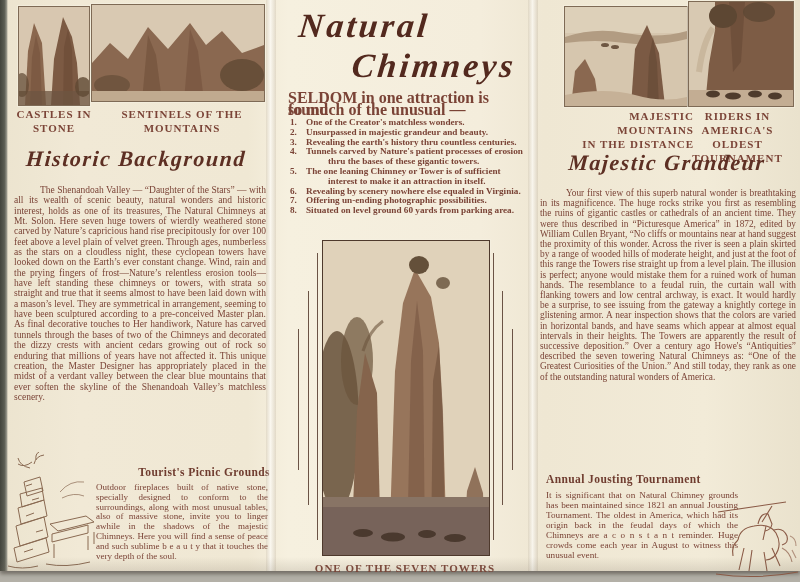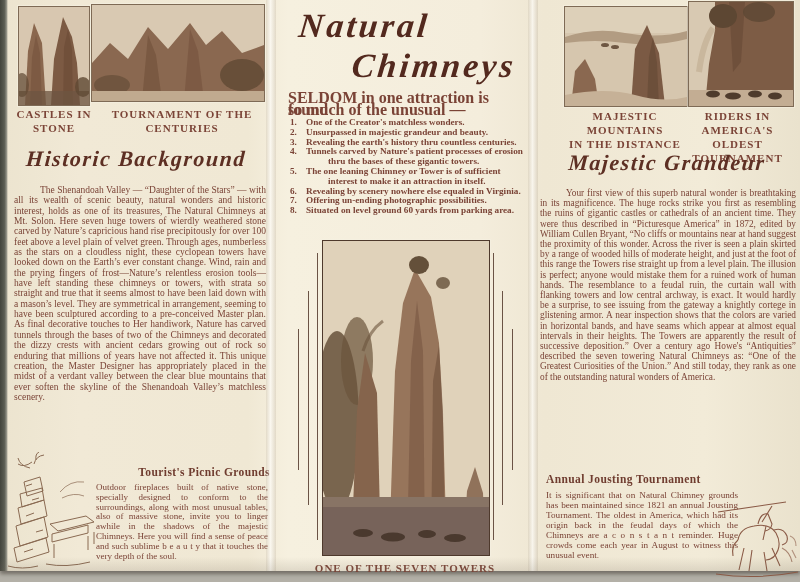--- a/index.html
+++ b/index.html
@@ -107,21 +107,21 @@
         <rect width="172" height="96" fill="#d9c9b2"></rect>
         <polygon points="0,96 0,58 18,38 36,54 56,22 76,44 98,18 114,40 130,26 150,48 172,40 172,96" fill="#8a6850"></polygon>
         <polygon points="50,96 56,30 64,50 70,96" fill="#74523c" opacity=".7"></polygon>
         <polygon points="92,96 98,24 106,46 112,96" fill="#74523c" opacity=".6"></polygon>
         <ellipse cx="150" cy="70" rx="22" ry="16" fill="#5f4933" opacity=".8"></ellipse>
         <ellipse cx="20" cy="80" rx="18" ry="10" fill="#5f4933" opacity=".6"></ellipse>
         <rect y="86" width="172" height="10" fill="#c0aa8f"></rect>
       </svg>
     </div>
     <div class="cap" style="left:12px;top:107px;width:84px;">CASTLES IN STONE</div>
-    <div class="cap" style="left:98px;top:107px;width:168px;">TOURNAMENT OF THE CENTURIES</div>
+    <div class="cap" style="left:98px;top:107px;width:168px;">SENTINELS OF THE MOUNTAINS</div>
 
     <div class="script-head" style="left:20px;top:146px;width:232px;">Historic Background</div>
     <div class="body-text indent" style="left:14px;top:185px;width:252px;font-size:9.5px;line-height:10.35px;">The Shenandoah Valley — “Daughter of the Stars” — with all its wealth of scenic beauty, natural wonders and historic interest, holds as one of its treasures, The Natural Chimneys at Mt. Solon.  Here seven huge towers of wierdly weathered stone carved by Nature’s capricious hand rise precipitously for over 100 feet above a level plain of velvet green.  Through ages, numberless as the stars on a cloudless night, these cyclopean towers have looked down on the Earth’s ever constant change.  Wind, rain and the prying fingers of frost—Nature’s relentless erosion tools—have left standing these chimneys or towers, with strata so straight and true that it seems almost to have been laid down with a mason’s level.  They are symmetrical in arrangement, seeming to have been sculptured according to a pre-conceived Master plan.  As final decorative touches to Her handiwork, Nature has carved tunnels through the bases of two of the Chimneys and decorated the dizzy crests with ancient cedars growing out of rock so enduring that millions of years have not affected it.  This unique creation, the Master Designer has appropriately placed in the midst of a verdant valley between the clear blue mountains that ever soften the skyline of the Shenandoah Valley’s matchless scenery.</div>
 
     <div class="sub-head" style="left:100px;top:466px;width:170px;text-align:right;">Tourist's Picnic Grounds</div>
     <div class="body-text" style="left:96px;top:483px;width:172px;font-size:9px;line-height:9.8px;">Outdoor fireplaces built of native stone, specially designed to conform to the surroundings, along with most unusual tables, also of massive stone, invite you to linger awhile in the shadows of the majestic Chimneys. Here you will find a sense of peace and such sublime b e a u t y that it touches the very depth of the soul.</div>
 
     <div class="sketch" style="left:2px;top:452px;width:102px;height:118px;">
       <svg viewBox="0 0 102 118" fill="none" stroke="#8a6a52" stroke-width="1">
         <path d="M30 10 q-8 6 -14 2 M32 12 q2 -8 10 -9 M28 16 q-10 -2 -12 -10 M34 8 q-1 -6 3 -8"></path>
@@ -231,21 +231,21 @@
         <ellipse cx="34" cy="14" rx="14" ry="12" fill="#5d4733"></ellipse>
         <ellipse cx="70" cy="10" rx="16" ry="10" fill="#5d4733" opacity=".8"></ellipse>
         <path d="M10 70 q4 -30 14 -44" stroke="#c9b79d" stroke-width="6" fill="none"></path>
         <rect y="88" width="104" height="16" fill="#c3ad93"></rect>
         <ellipse cx="24" cy="92" rx="7" ry="3.5" fill="#4e3b2c"></ellipse>
         <ellipse cx="44" cy="94" rx="8" ry="3.5" fill="#4e3b2c"></ellipse>
         <ellipse cx="66" cy="92" rx="7" ry="3.5" fill="#4e3b2c"></ellipse>
         <ellipse cx="86" cy="94" rx="7" ry="3.5" fill="#4e3b2c"></ellipse>
       </svg>
     </div>
-    <div class="cap" style="left:556px;top:109px;width:138px;">
+    <div class="cap" style="left:556px;top:109px;width:138px;text-align:right;">
       <div>MAJESTIC MOUNTAINS</div>
       <div>IN THE DISTANCE</div>
     </div>
     <div class="cap" style="left:680px;top:109px;width:115px;text-align:center;">
       <div>RIDERS IN AMERICA'S</div>
       <div>OLDEST TOURNAMENT</div>
     </div>
 
     <div class="script-head" style="left:558px;top:150px;width:218px;">Majestic Grandeur</div>
     <div class="body-text indent" style="left:540px;top:188px;width:256px;font-size:9.3px;line-height:10.2px;">Your first view of this superb natural wonder is breathtaking in its magnificence.  The huge rocks strike you first as resembling the ruins of gigantic castles or cathedrals of an ancient time.  They were thus described in “Picturesque America” in 1872, edited by William Cullen Bryant, “No cliffs or mountains near at hand suggest the proximity of this wonder.  Across the river is seen a plain skirted by a range of wooded hills of moderate height, and just at the foot of this range the Towers rise straight up from a level plain.  The illusion is perfect; anyone would mistake them for a ruined work of human hands.  The resemblance to a feudal ruin, the curtain wall with flanking towers and low central archway, is exact.  It would hardly be a surprise, to see issuing from the gateway a knightly cortege in glistening armor.  A near inspection shows that the colors are varied in horizontal bands, and have seams which appear at almost equal intervals in their heights.  The Towers are apparently the result of successive deposition.”  Over a century ago Howe's “Antiquities” described the seven towering Natural Chimneys as: “One of the Greatest Curiosities of the Union.”  And still today, they rank as one of the outstanding natural wonders of America.</div>

